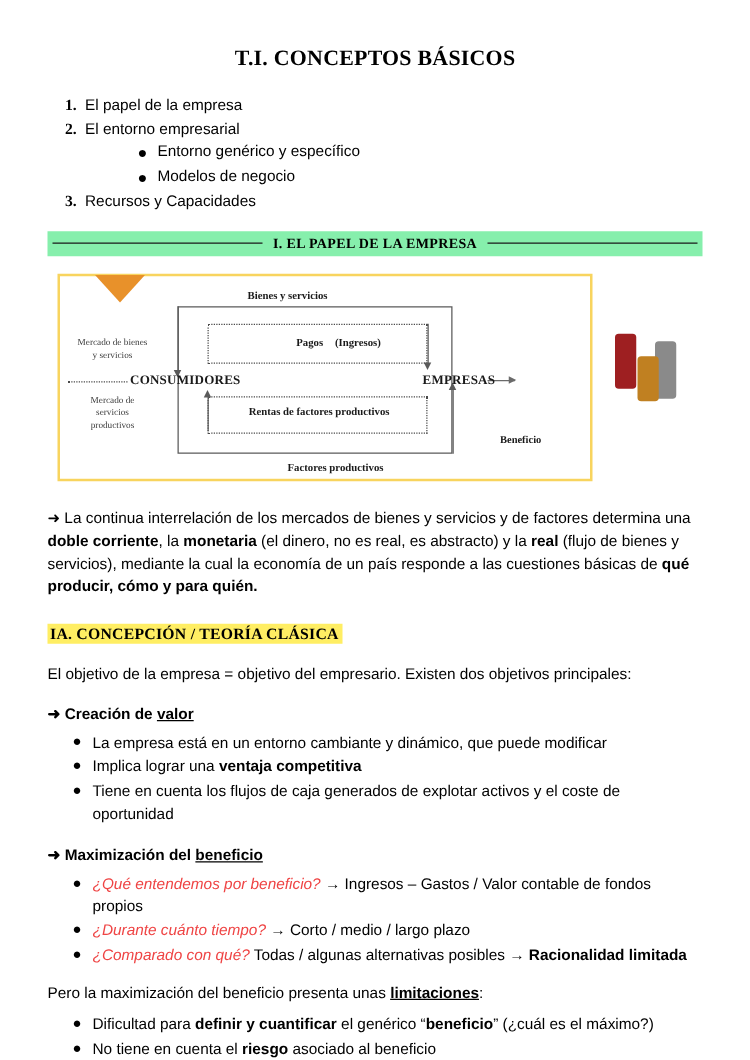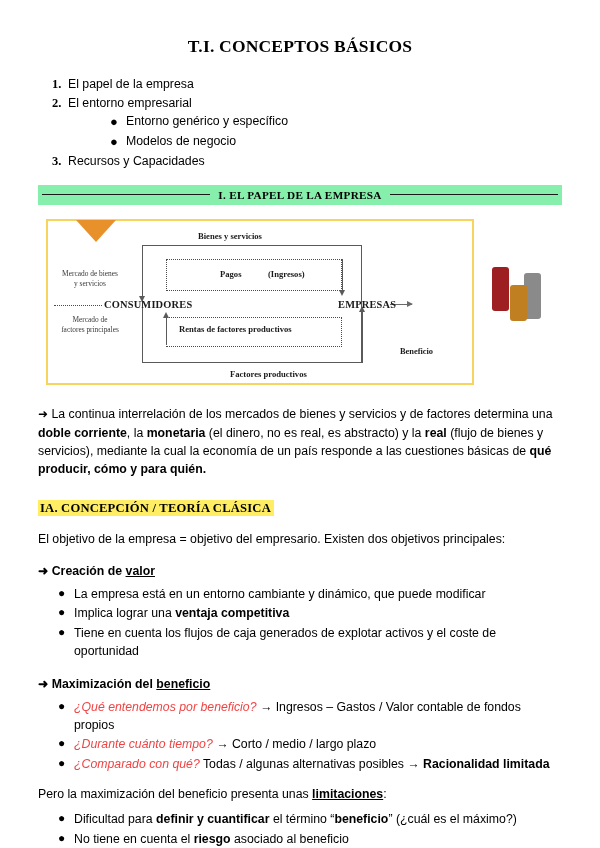--- a/index.html
+++ b/index.html
@@ -152,25 +152,25 @@
   }
   .dlabel.small {
     font-weight: normal;
     font-size: 7.4px;
     text-align: center;
     white-space: normal;
     line-height: 1.35;
     color: #3a3a3a;
   }
   .lbl-bienes    { left: 160px; top: 12px; }
-  .lbl-pagos     { left: 138px; top: 50px; padding-left: 44px; }
+  .lbl-pagos     { left: 155px; top: 50px; padding-left: 44px; }
   .lbl-ingresos  { left: 230px; top: 50px; }
   .lbl-consum    { left: 66px;  top: 80px; font-size: 10.4px; letter-spacing: 0.2px; }
   .lbl-empresas  { left: 300px; top: 80px; font-size: 10.4px; letter-spacing: 0.2px; }
-  .lbl-rentas    { left: 141px; top: 105px; }
+  .lbl-rentas    { left: 161px; top: 105px; }
   .lbl-factores  { left: 160px; top: 150px; padding-left: 32px; }
   .lbl-mercado1  { left: 22px;  top: 50px; width: 60px; }
   .lbl-mercado2  { left: 22px;  top: 96px; width: 60px; }
   .lbl-beneficio { left: 362px; top: 128px; font-size: 8.4px; }
 
   
   .left-dots {
     position: absolute;
     left: 16px;
     top: 86px;
@@ -321,21 +321,21 @@
     <div class="arrow-right"></div>
 
     <div class="dlabel lbl-bienes">Bienes y servicios</div>
     <div class="dlabel lbl-pagos">Pagos</div>
     <div class="dlabel lbl-ingresos">(Ingresos)</div>
     <div class="dlabel lbl-consum">CONSUMIDORES</div>
     <div class="dlabel lbl-empresas">EMPRESAS</div>
     <div class="dlabel lbl-rentas">Rentas de factores productivos</div>
     <div class="dlabel lbl-factores">Factores productivos</div>
     <div class="dlabel small lbl-mercado1">Mercado de bienes y servicios</div>
-    <div class="dlabel small lbl-mercado2">Mercado de factores principales</div>
+    <div class="dlabel small lbl-mercado2">Mercado de servicios productivos</div>
 
     <div class="coins">
       <div class="coin-stack coin-red"></div>
       <div class="coin-stack coin-gray"></div>
       <div class="coin-stack coin-gold"></div>
     </div>
     <div class="dlabel lbl-beneficio">Beneficio</div>
   </div>
 
   <p class="para"><span class="arrow-g">➜</span> <span>La continua interrelación de los mercados de bienes y servicios y  de factores determina una </span><b>doble corriente</b><span>, la </span><b>monetaria</b><span> (el dinero, no es real, es abstracto) y la </span><b>real</b><span> (flujo de bienes y servicios), mediante la cual la economía de un país responde a las cuestiones básicas de </span><b>qué producir, cómo y para quién.</b></p>
@@ -378,21 +378,21 @@
       <span class="dot">●</span>
       <span class="it">¿Comparado con qué?</span><span> Todas / algunas alternativas posibles → </span><b>Racionalidad limitada</b>
     </li>
   </ul>
 
   <p class="para tight"><span>Pero la maximización del beneficio presenta unas </span><b><u>limitaciones</u></b><span>:</span></p>
 
   <ul class="bullets">
     <li>
       <span class="dot">●</span>
-      <span>Dificultad para </span><b>definir y cuantificar</b><span> el término “</span><b>beneficio</b><span>” (¿cuál es el máximo?)</span>
+      <span>Dificultad para </span><b>definir y cuantificar</b><span> el genérico “</span><b>beneficio</b><span>” (¿cuál es el máximo?)</span>
     </li>
     <li>
       <span class="dot">●</span>
       <span>No tiene en cuenta el </span><b>riesgo</b><span> asociado al beneficio</span>
     </li>
   </ul>
 
 </div>
 
 </body></html>

